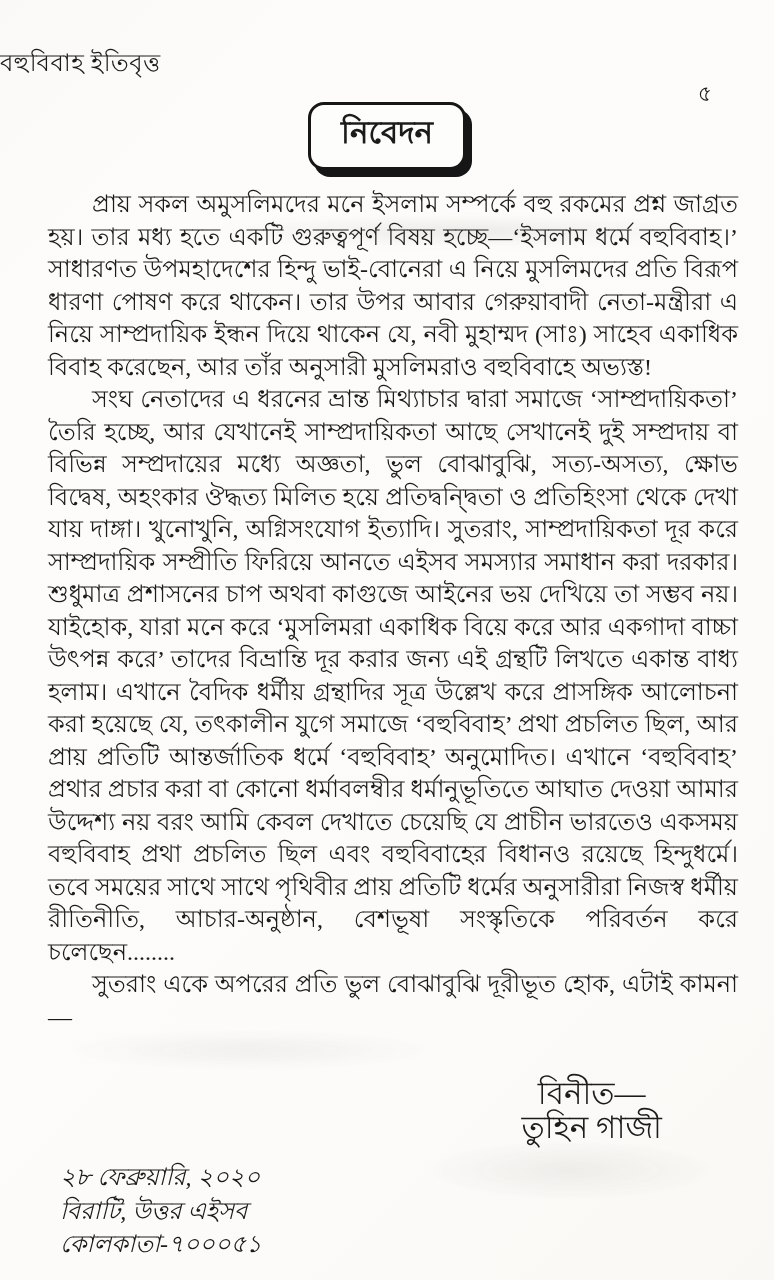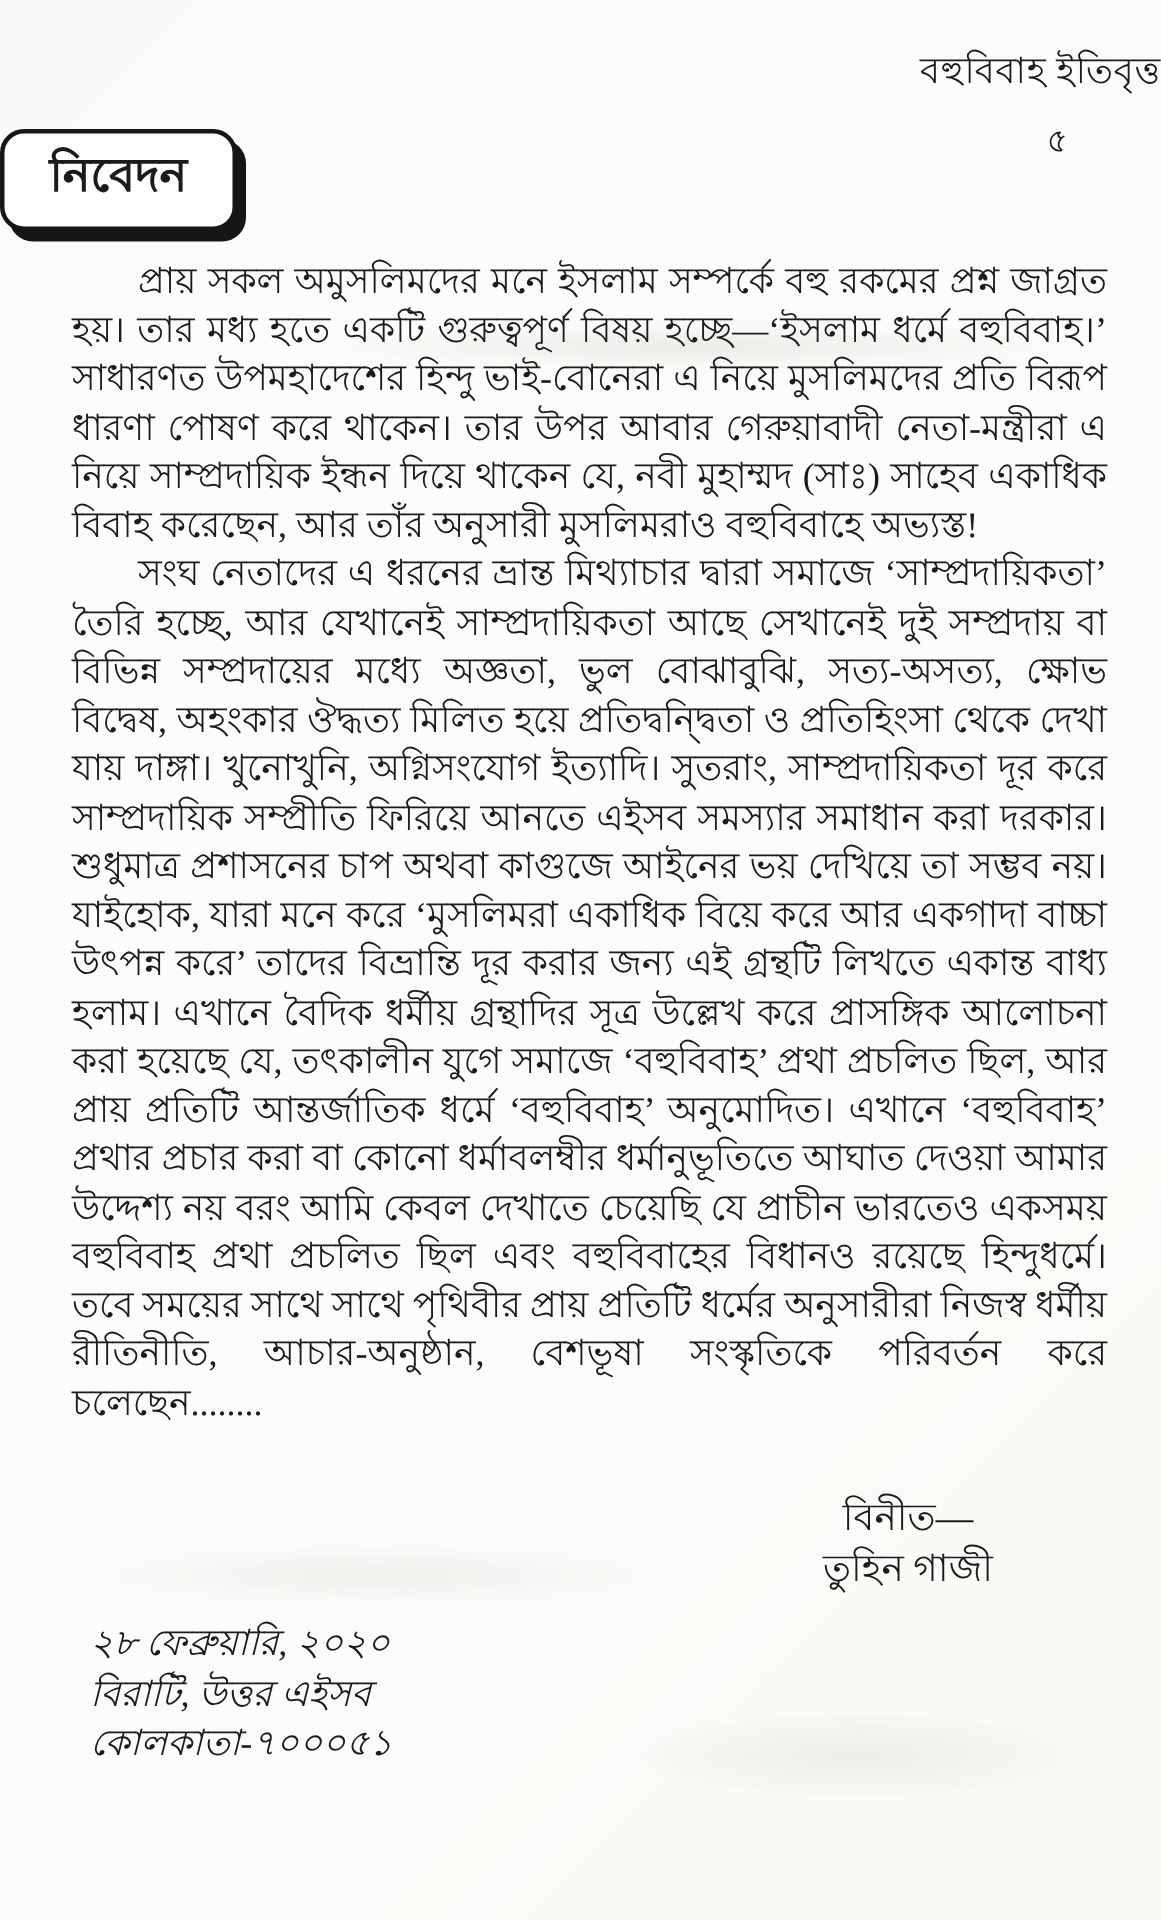--- a/index.html
+++ b/index.html
@@ -24,34 +24,35 @@
     pointer-events: none;
     background: radial-gradient(ellipse at center, rgba(90,85,80,0.10) 0%, rgba(90,85,80,0.0) 70%);
     filter: blur(3px);
   }
   .smudge.s1 { left: 200px; top: 215px; width: 520px; height: 32px; }
   .smudge.s2 { left: 60px;  top: 1030px; width: 380px; height: 40px; opacity:.7; }
   .smudge.s3 { left: 420px; top: 1140px; width: 300px; height: 60px; opacity:.8; }
 
   .header-row {
     position: relative;
-    padding-top: 28px;
-    text-align: right;
+    padding-top: 44px;
+    text-align: left;
   }
   .running-title {
     font-size: 24px;
     letter-spacing: 0.5px;
   }
   .page-number {
     position: absolute;
     top: 76px;
     right: 62px;
     font-size: 22px;
   }
   .badge-wrap {
+    text-align: center;
     margin-top: 18px;
   }
   .section-badge {
     display: inline-block;
     border: 3px solid #161616;
     border-radius: 16px;
     padding: 3px 30px 7px 30px;
     font-size: 31px;
     font-weight: bold;
     background: #fdfdfc;
@@ -66,21 +67,21 @@
     text-justify: inter-word;
   }
   .body-text p {
     margin: 0;
     text-indent: 44px;
   }
   .signature-block {
     width: fit-content;
     margin: 44px 112px 0 auto;
     text-align: center;
-    font-size: 25px;
+    font-size: 31px;
     line-height: 34px;
   }
   .colophon-block {
     margin: 16px 0 0 60px;
     font-size: 24px;
     line-height: 33.5px;
   }
   .colophon-block div { white-space: nowrap; font-style: italic; }
 </style>
 </head>
@@ -97,20 +98,21 @@
     <span class="page-number">৫</span>
   </div>
 
   <div class="badge-wrap">
     <span class="section-badge">নিবেদন</span>
   </div>
 
   <div class="body-text">
     <p>প্রায় সকল অমুসলিমদের মনে ইসলাম সম্পর্কে বহু রকমের প্রশ্ন জাগ্রত হয়। তার মধ্য হতে একটি গুরুত্বপূর্ণ বিষয় হচ্ছে—‘ইসলাম ধর্মে বহুবিবাহ।’ সাধারণত উপমহাদেশের হিন্দু ভাই-বোনেরা এ নিয়ে মুসলিমদের প্রতি বিরূপ ধারণা পোষণ করে থাকেন। তার উপর আবার গেরুয়াবাদী নেতা-মন্ত্রীরা এ নিয়ে সাম্প্রদায়িক ইন্ধন দিয়ে থাকেন যে, নবী মুহাম্মদ (সাঃ) সাহেব একাধিক বিবাহ করেছেন, আর তাঁর অনুসারী মুসলিমরাও বহুবিবাহে অভ্যস্ত!</p>
     <p>সংঘ নেতাদের এ ধরনের ভ্রান্ত মিথ্যাচার দ্বারা সমাজে ‘সাম্প্রদায়িকতা’ তৈরি হচ্ছে, আর যেখানেই সাম্প্রদায়িকতা আছে সেখানেই দুই সম্প্রদায় বা বিভিন্ন সম্প্রদায়ের মধ্যে অজ্ঞতা, ভুল বোঝাবুঝি, সত্য-অসত্য, ক্ষোভ বিদ্বেষ, অহংকার ঔদ্ধত্য মিলিত হয়ে প্রতিদ্বন্দ্বিতা ও প্রতিহিংসা থেকে দেখা যায় দাঙ্গা। খুনোখুনি, অগ্নিসংযোগ ইত্যাদি। সুতরাং, সাম্প্রদায়িকতা দূর করে সাম্প্রদায়িক সম্প্রীতি ফিরিয়ে আনতে এইসব সমস্যার সমাধান করা দরকার। শুধুমাত্র প্রশাসনের চাপ অথবা কাগুজে আইনের ভয় দেখিয়ে তা সম্ভব নয়। যাইহোক, যারা মনে করে ‘মুসলিমরা একাধিক বিয়ে করে আর একগাদা বাচ্চা উৎপন্ন করে’ তাদের বিভ্রান্তি দূর করার জন্য এই গ্রন্থটি লিখতে একান্ত বাধ্য হলাম। এখানে বৈদিক ধর্মীয় গ্রন্থাদির সূত্র উল্লেখ করে প্রাসঙ্গিক আলোচনা করা হয়েছে যে, তৎকালীন যুগে সমাজে ‘বহুবিবাহ’ প্রথা প্রচলিত ছিল, আর প্রায় প্রতিটি আন্তর্জাতিক ধর্মে ‘বহুবিবাহ’ অনুমোদিত। এখানে ‘বহুবিবাহ’ প্রথার প্রচার করা বা কোনো ধর্মাবলম্বীর ধর্মানুভূতিতে আঘাত দেওয়া আমার উদ্দেশ্য নয় বরং আমি কেবল দেখাতে চেয়েছি যে প্রাচীন ভারতেও একসময় বহুবিবাহ প্রথা প্রচলিত ছিল এবং বহুবিবাহের বিধানও রয়েছে হিন্দুধর্মে। তবে সময়ের সাথে সাথে পৃথিবীর প্রায় প্রতিটি ধর্মের অনুসারীরা নিজস্ব ধর্মীয় রীতিনীতি, আচার-অনুষ্ঠান, বেশভূষা সংস্কৃতিকে পরিবর্তন করে চলেছেন........</p>
+    <p>সুতরাং একে অপরের প্রতি ভুল বোঝাবুঝি দূরীভূত হোক, এটাই কামনা—</p>
   </div>
 
   <div class="signature-block">
     <div>বিনীত—</div>
     <div>তুহিন গাজী</div>
   </div>
 
   <div class="colophon-block">
     <div>২৮ ফেব্রুয়ারি, ২০২০</div>
     <div>বিরাটি, উত্তর এইসব</div>

